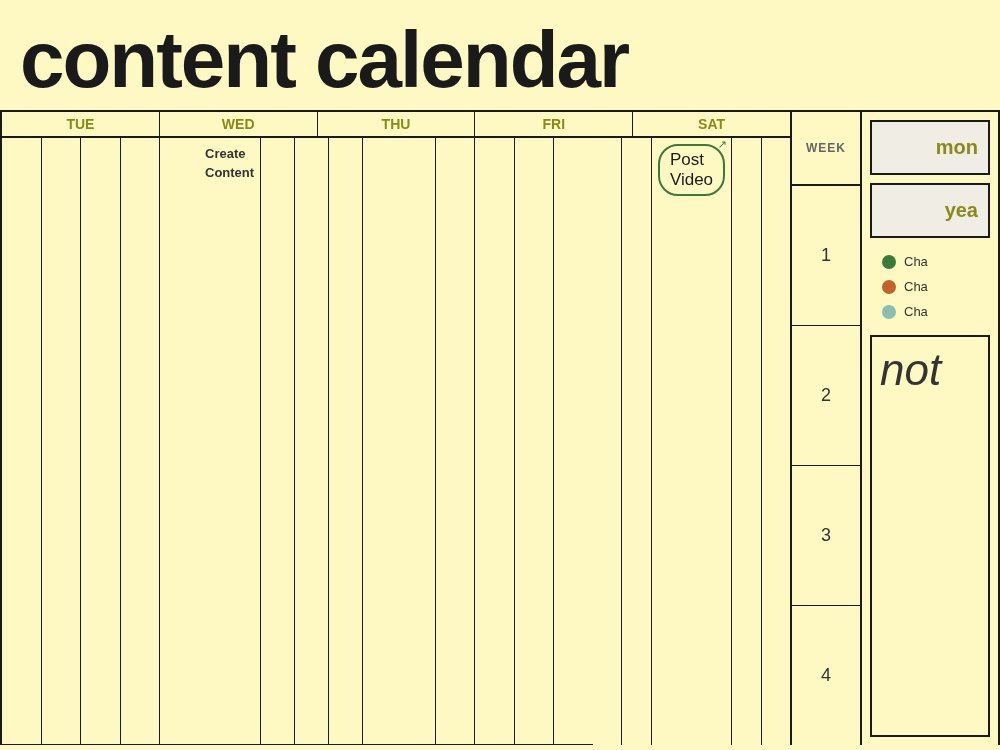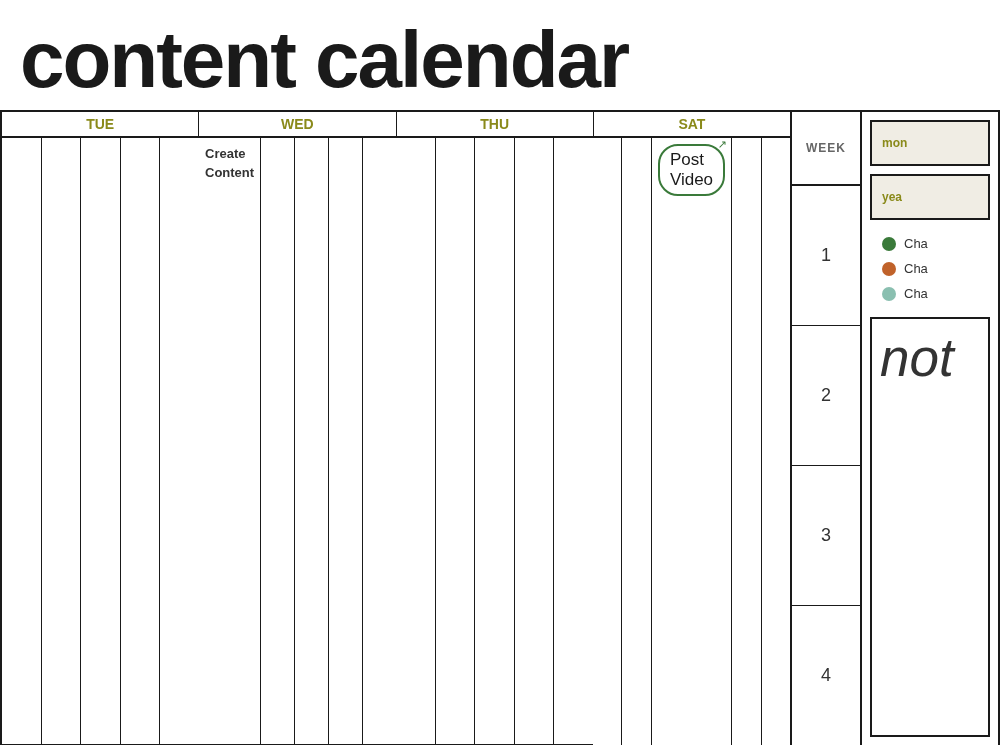--- a/index.html
+++ b/index.html
@@ -8,21 +8,21 @@
       background-color: #f0ede4;
       font-family: 'Arial', sans-serif;
       width: 1000px;
       height: 750px;
       overflow: hidden;
     }
 
     .page-wrapper {
       width: 1000px;
       height: 750px;
-      background-color: #ffffff;
+      background-color: #fef9c3;
       position: relative;
     }
 
     
     .page-title {
       font-size: 80px;
       font-weight: 900;
       color: #1a1a1a;
       padding: 20px 0 10px 20px;
       letter-spacing: -2px;
@@ -142,22 +142,22 @@
       border-right: 2px solid #1a1a1a;
       display: flex;
       flex-direction: column;
       padding: 0;
     }
 
     .sidebar-btn {
       border: 2px solid #1a1a1a;
       margin: 8px 8px 0 8px;
       padding: 14px 10px;
-      text-align: left;
-      font-size: 12px;
+      text-align: right;
+      font-size: 20px;
       font-weight: 700;
       color: #8a8a1a;
       background: #f0ede4;
       cursor: pointer;
     }
 
     
     .legend-area {
       padding: 16px 8px;
       display: flex;
@@ -187,21 +187,21 @@
 
     
     .notes-area {
       margin: 0 8px 8px 8px;
       border: 2px solid #1a1a1a;
       flex: 1;
       padding: 8px;
     }
 
     .notes-text {
-      font-size: 53px;
+      font-size: 44px;
       font-weight: 400;
       color: #333;
       font-style: italic;
     }
 
     
     .create-content-label {
       font-size: 13px;
       font-weight: 600;
       color: #333;
@@ -238,20 +238,21 @@
   <div class="page-title">content calendar</div>
 
   <div class="main-area">
 
     <div class="calendar-section">
 
       <div class="day-headers">
         <div class="day-header">TUE</div>
         <div class="day-header">WED</div>
         <div class="day-header">THU</div>
+        <div class="day-header">FRI</div>
         <div class="day-header">SAT</div>
       </div>
 
       <div class="calendar-body">
 
         <div class="calendar-row">
           <div class="calendar-cell"></div>
           <div class="calendar-cell"></div>
           <div class="calendar-cell"></div>
           <div class="calendar-cell"></div>

